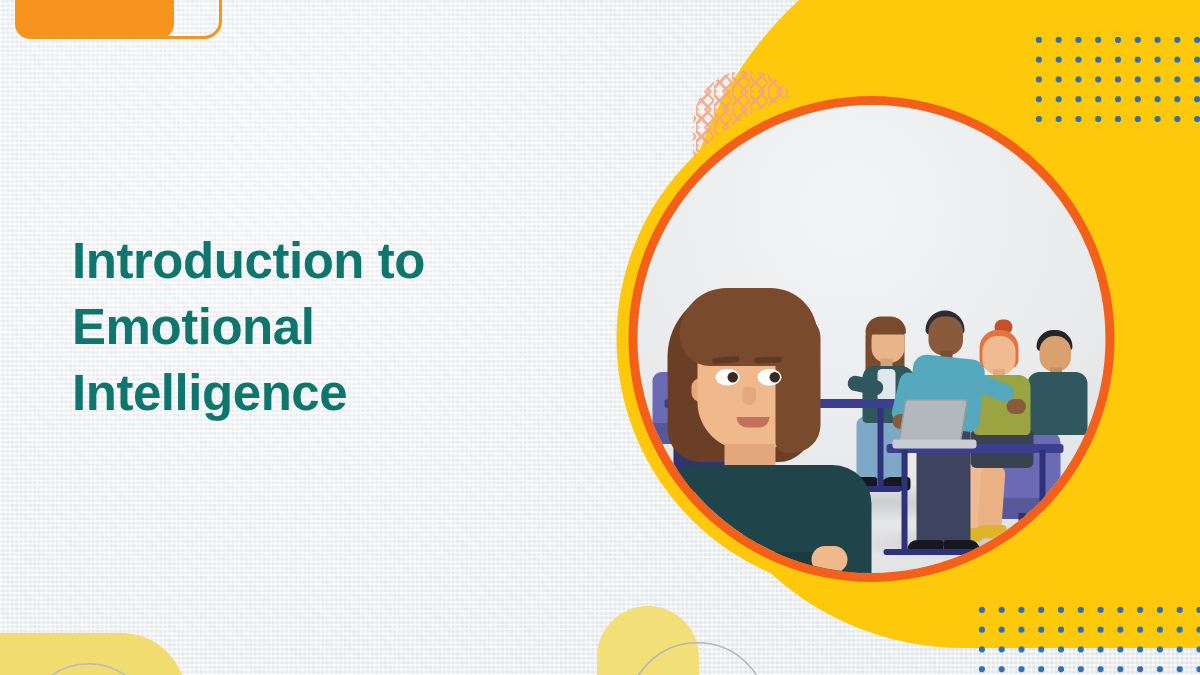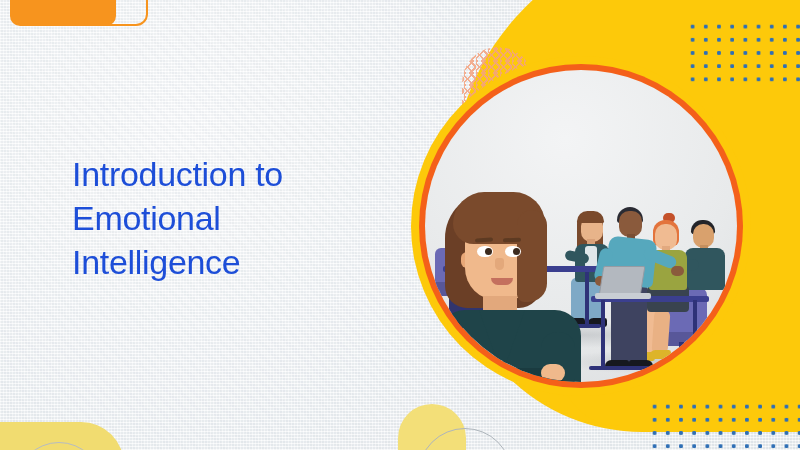--- a/index.html
+++ b/index.html
@@ -260,26 +260,25 @@
   }
   .dots-tr { left:684px; top:18px;  width:116px; height:66px; }
   .dots-br { left:646px; top:398px; width:154px; height:52px; }
 
   
   .title {
     position:absolute;
     left:48px; top:152px;
     width:330px;
     font-size:34px;
-    font-weight:normal;
+    font-weight:bold;
     line-height:1.30;
     letter-spacing:-0.3px;
-    color:#1d4ed8;
+    color:#0f766e;
     white-space:pre-line;
-    margin-left:24px;
   }
 </style>
 </head>
 <body>
 
 <div id="slide">
 
   <div class="texture"></div>
 
   <div class="rect-outline"></div>

